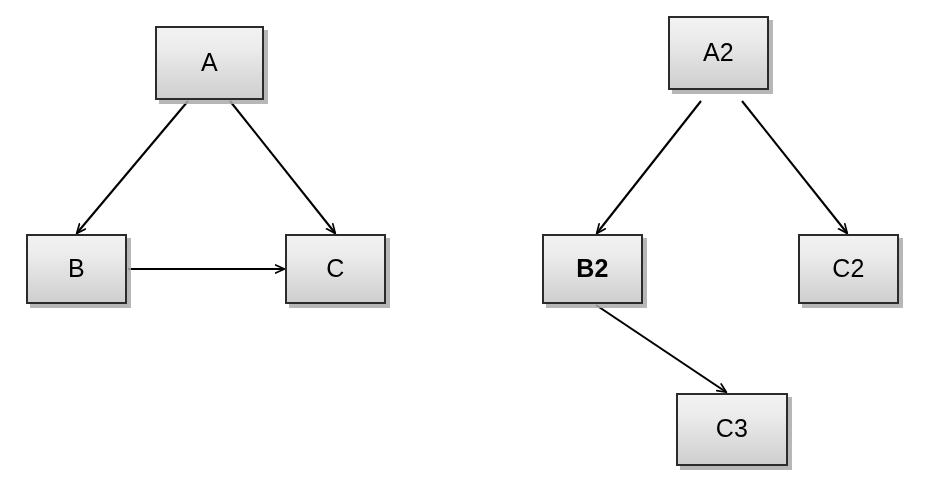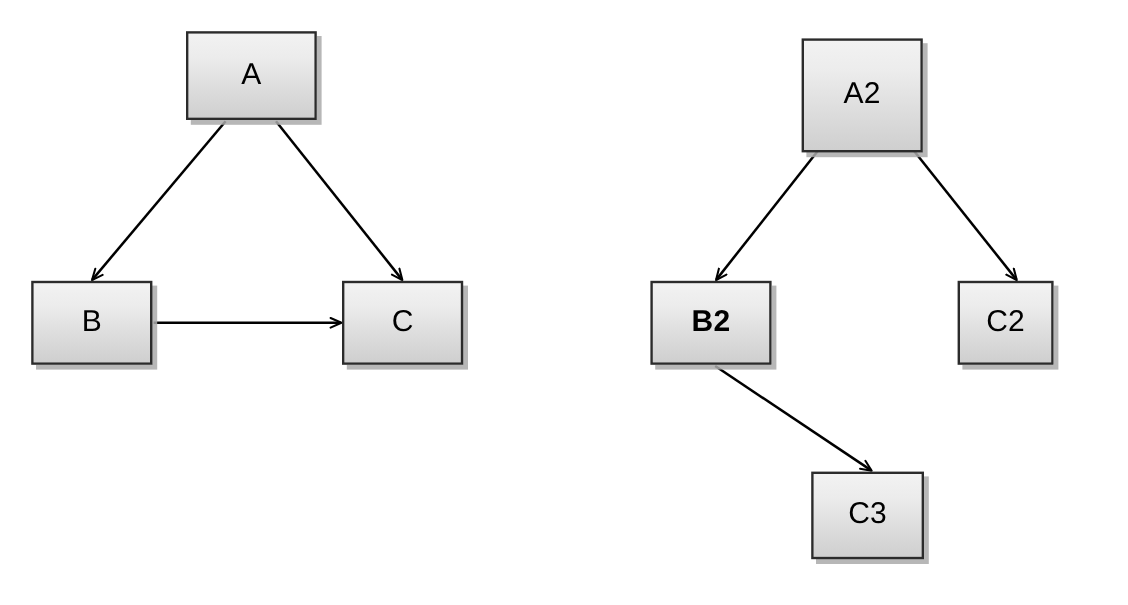--- a/index.html
+++ b/index.html
@@ -74,29 +74,29 @@
   </div>
 
   <div class="node" style="left: 26px; top: 234px; width: 101px; height: 70px;">
     <span class="node-label">B</span>
   </div>
 
   <div class="node" style="left: 285px; top: 234px; width: 101px; height: 70px;">
     <span class="node-label">C</span>
   </div>
 
-  <div class="node" style="left: 668px; top: 32px; width: 101px; height: 95px;">
+  <div class="node" style="left: 668px; top: 16px; width: 101px; height: 74px;">
     <span class="node-label">A2</span>
   </div>
 
   <div class="node" style="left: 542px; top: 234px; width: 101px; height: 70px; font-weight: bold;">
     <span class="node-label">B2</span>
   </div>
 
-  <div class="node" style="left: 798px; top: 234px; width: 80px; height: 70px;">
+  <div class="node" style="left: 798px; top: 234px; width: 101px; height: 70px;">
     <span class="node-label">C2</span>
   </div>
 
-  <div class="node" style="left: 676px; top: 393px; width: 94px; height: 73px;">
+  <div class="node" style="left: 676px; top: 393px; width: 112px; height: 73px;">
     <span class="node-label">C3</span>
   </div>
 
 </div>
 
 </body></html>

